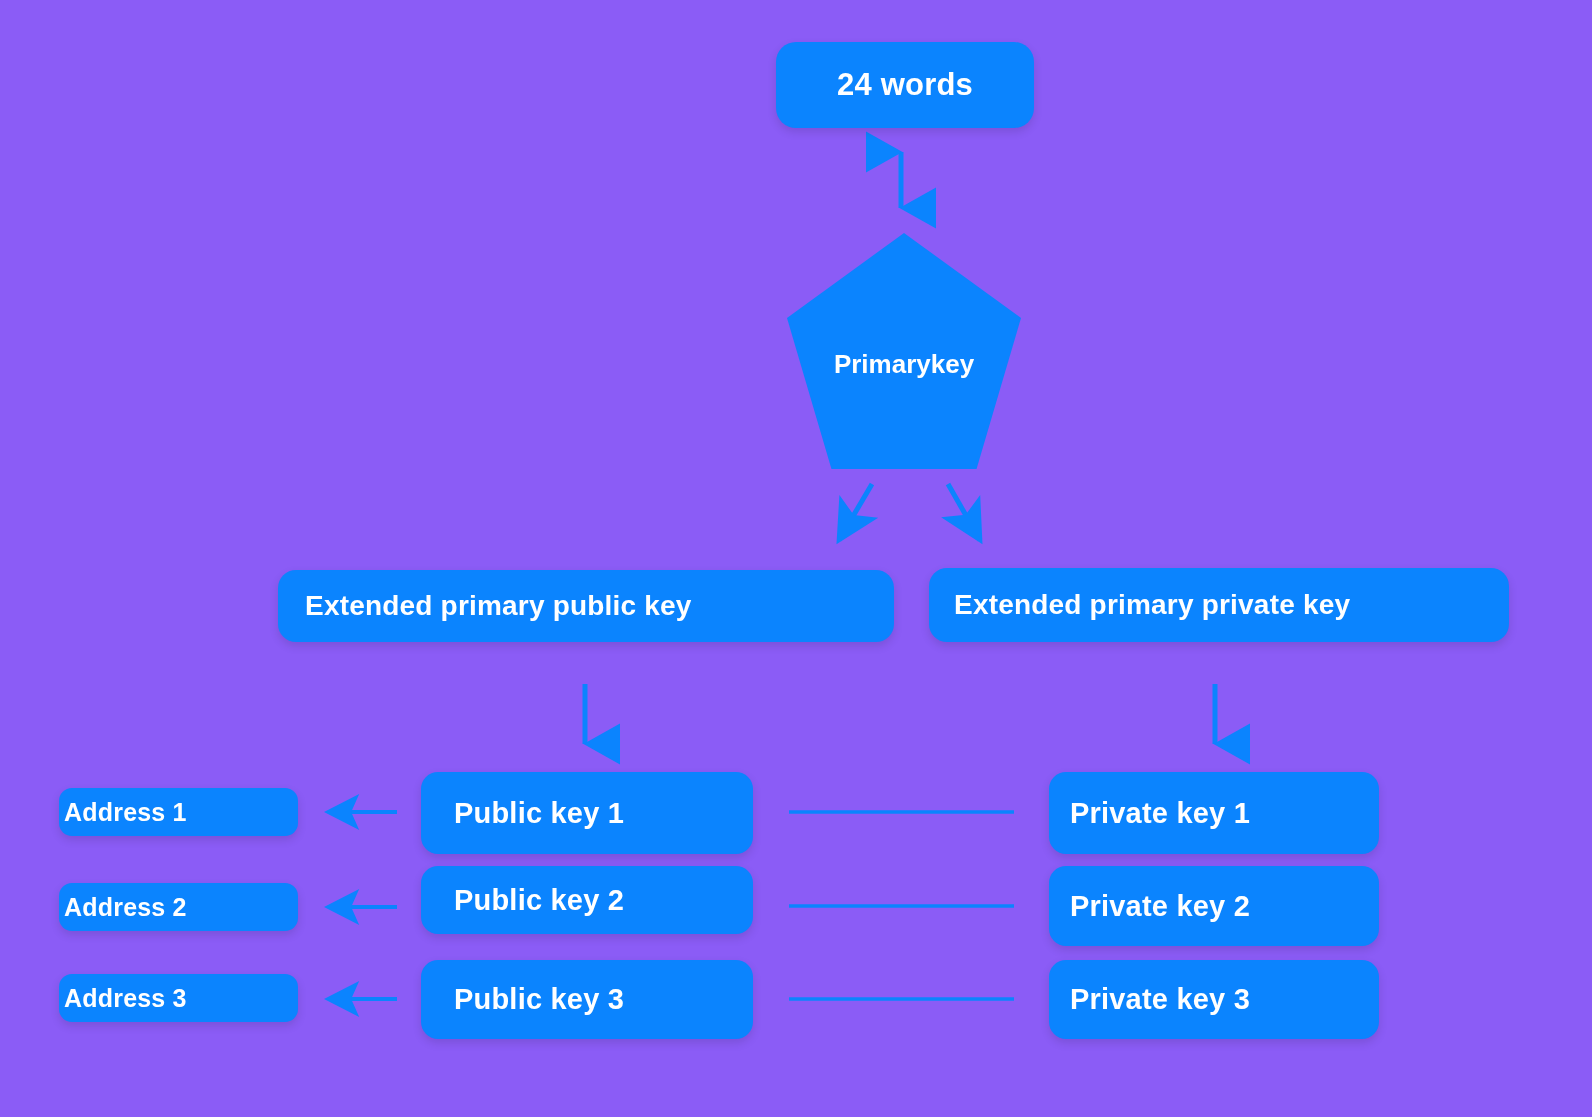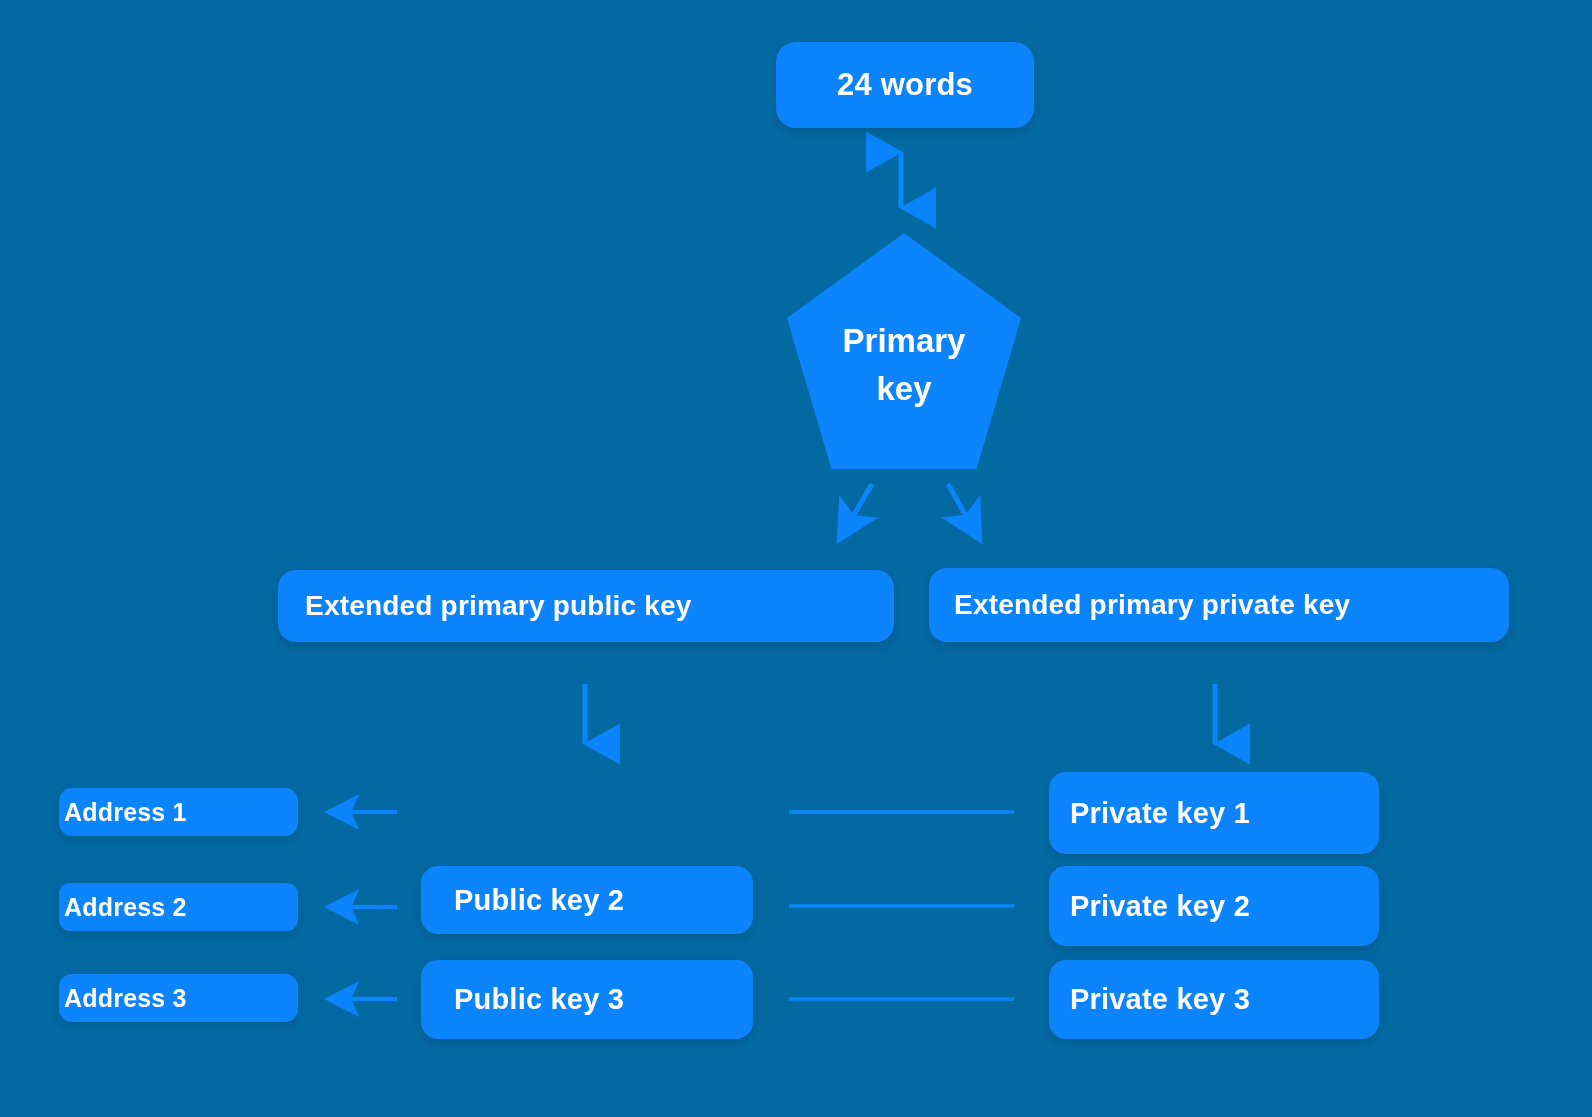--- a/index.html
+++ b/index.html
@@ -7,21 +7,21 @@
     padding: 0;
     background: #ffffff;
   }
   body {
     font-family: "Liberation Sans", sans-serif;
   }
   #canvas {
     position: relative;
     width: 1592px;
     height: 1117px;
-    background: #0369a1;
+    background: #8b5cf6;
     overflow: hidden;
   }
   .node {
     position: absolute;
     background: #0b84fe;
     color: #ffffff;
     display: flex;
     align-items: center;
     box-sizing: border-box;
     font-weight: bold;
@@ -60,25 +60,25 @@
     position: absolute;
     inset: 0;
     background: #0b84fe;
     clip-path: polygon(50% 0%, 100% 36%, 81% 100%, 19% 100%, 0% 36%);
     filter: drop-shadow(0 5px 8px rgba(0,0,0,0.10));
   }
   #pentagon-label {
     position: absolute;
     inset: 0;
     display: flex;
-    flex-direction: column;
+    flex-direction: row;
     align-items: center;
     justify-content: center;
     color: #ffffff;
-    font-size: 33px;
+    font-size: 26px;
     font-weight: bold;
     line-height: 1.45;
     padding-top: 28px;
     box-sizing: border-box;
     text-align: center;
     pointer-events: none;
   }
 
   
   #node-ext-public {
@@ -103,21 +103,21 @@
   
   .addr-node {
     left: 59px;
     width: 239px;
     height: 48px;
     border-radius: 13px;
     padding-left: 5px;
     font-size: 25px;
   }
   #node-addr-1 { top: 788px; }
-  #node-addr-2 { top: 883px; border-radius: 11px; }
+  #node-addr-2 { top: 883px; }
   #node-addr-3 { top: 974px; }
 
   
   .pub-node {
     left: 421px;
     width: 332px;
     border-radius: 17px;
     padding-left: 33px;
     font-size: 29px;
   }
@@ -229,20 +229,23 @@
   <div class="node node-left addr-node" id="node-addr-1">
     <span>Address 1</span>
   </div>
   <div class="node node-left addr-node" id="node-addr-2">
     <span>Address 2</span>
   </div>
   <div class="node node-left addr-node" id="node-addr-3">
     <span>Address 3</span>
   </div>
 
+  <div class="node node-left pub-node" id="node-pub-1">
+    <span>Public key 1</span>
+  </div>
   <div class="node node-left pub-node" id="node-pub-2">
     <span>Public key 2</span>
   </div>
   <div class="node node-left pub-node" id="node-pub-3">
     <span>Public key 3</span>
   </div>
 
   <div class="node node-left priv-node" id="node-priv-1">
     <span>Private key 1</span>
   </div>

